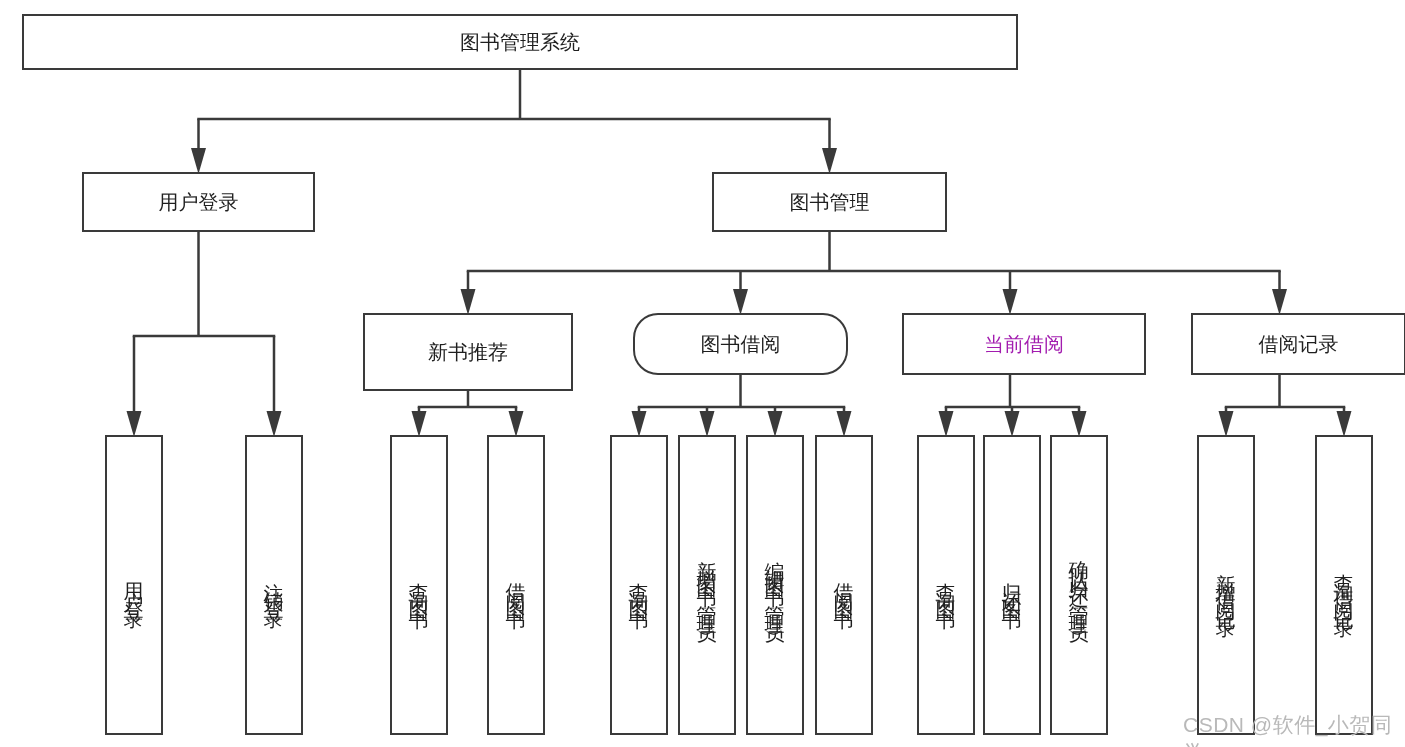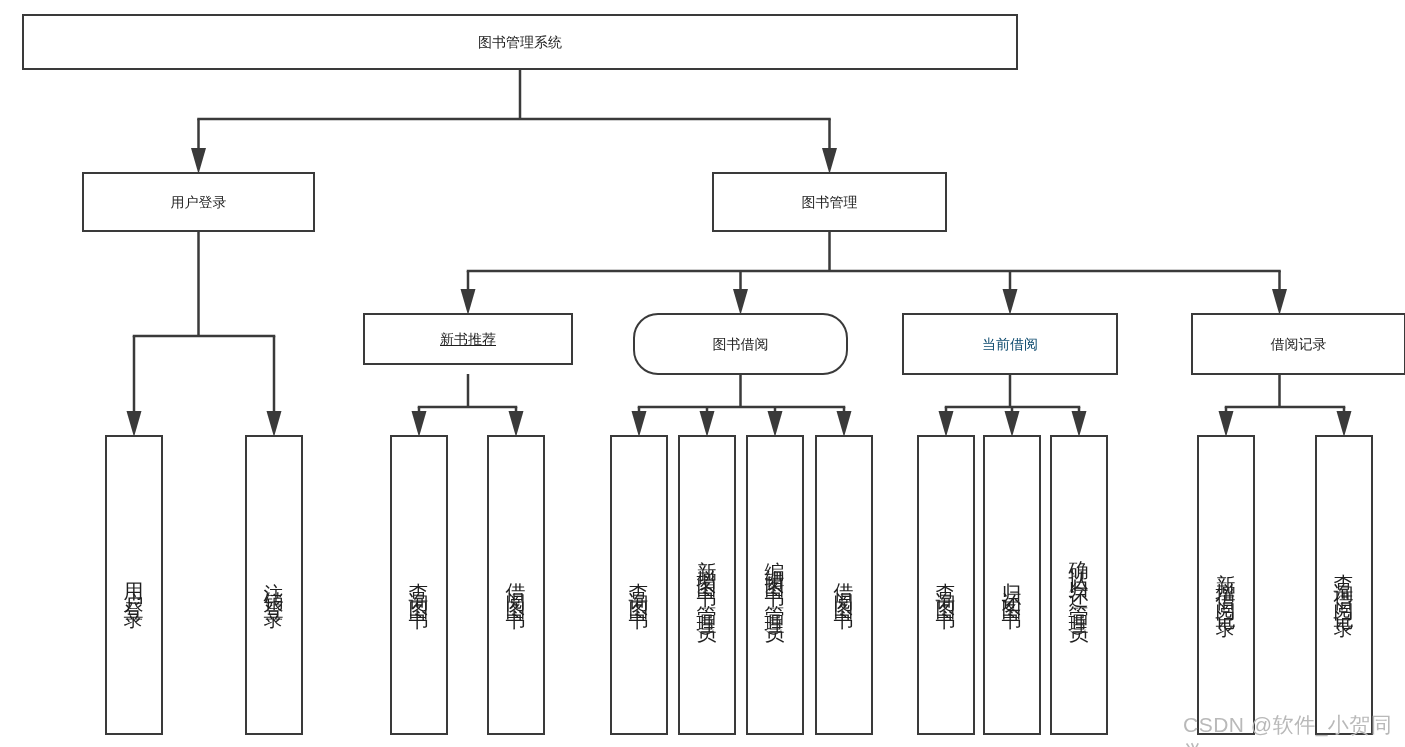--- a/index.html
+++ b/index.html
@@ -19,21 +19,21 @@
   }
   #nodes { position: absolute; left: 0; top: 0; width: 100%; height: 100%; }
   .node {
     position: absolute;
     box-sizing: border-box;
     background: #ffffff;
     border: 2.5px solid #3a3a3a;
     display: flex;
     align-items: center;
     justify-content: center;
-    font-size: 14px;
+    font-size: 20px;
     color: #1f1f1f;
     white-space: nowrap;
     line-height: 1;
   }
   .node.v {
     writing-mode: vertical-rl;
     text-orientation: mixed;
     font-size: 20px;
     letter-spacing: 9px;
     white-space: normal;
@@ -103,23 +103,23 @@
       <line x1="1224.75" y1="407" x2="1345.25" y2="407" stroke="#3a3a3a" stroke-width="2.5"></line>
       <line x1="1226" y1="407" x2="1226" y2="417" stroke="#3a3a3a" stroke-width="2.5"></line>
       <polygon points="1218.5,411 1233.5,411 1226,437" fill="#3a3a3a"></polygon>
       <line x1="1344" y1="407" x2="1344" y2="417" stroke="#3a3a3a" stroke-width="2.5"></line>
       <polygon points="1336.5,411 1351.5,411 1344,437" fill="#3a3a3a"></polygon>
     </svg>
   <div id="nodes">
       <div class="node" style="left: 22px; top: 14px; width: 996px; height: 56px; border-color: rgb(58, 58, 58); color: rgb(31, 31, 31);">图书管理系统</div>
       <div class="node" style="left: 82px; top: 172px; width: 233px; height: 60px; border-color: rgb(58, 58, 58); color: rgb(31, 31, 31);">用户登录</div>
       <div class="node" style="left: 712px; top: 172px; width: 235px; height: 60px; border-color: rgb(58, 58, 58); color: rgb(31, 31, 31);">图书管理</div>
-      <div class="node" style="left: 363px; top: 313px; width: 210px; height: 52px; border-color: rgb(58, 58, 58); color: rgb(31, 31, 31); text-decoration: underline;">新书推荐</div>
+      <div class="node" style="left: 363px; top: 313px; width: 210px; height: 78px; border-color: rgb(58, 58, 58); color: rgb(31, 31, 31);">新书推荐</div>
       <div class="node" style="left: 633px; top: 313px; width: 215px; height: 62px; border-color: rgb(58, 58, 58); color: rgb(31, 31, 31); border-radius: 25px;">图书借阅</div>
-      <div class="node" style="left: 902px; top: 313px; width: 216px; height: 62px; border-color: rgb(58, 58, 58); color: #0c4a6e;">当前借阅</div>
+      <div class="node" style="left: 902px; top: 313px; width: 244px; height: 62px; border-color: rgb(58, 58, 58); color: #a21caf;">当前借阅</div>
       <div class="node" style="left: 1191px; top: 313px; width: 215px; height: 62px; border-color: rgb(58, 58, 58); color: rgb(31, 31, 31);">借阅记录</div>
       <div class="node v" style="left: 105px; top: 435px; width: 58px; height: 300px; border-color: rgb(58, 58, 58); color: rgb(31, 31, 31);">用户登录</div>
       <div class="node v" style="left: 245px; top: 435px; width: 58px; height: 300px; border-color: rgb(58, 58, 58); color: rgb(31, 31, 31);">注销登录</div>
       <div class="node v" style="left: 390px; top: 435px; width: 58px; height: 300px; border-color: rgb(58, 58, 58); color: rgb(31, 31, 31);">查询图书</div>
       <div class="node v" style="left: 487px; top: 435px; width: 58px; height: 300px; border-color: rgb(58, 58, 58); color: rgb(31, 31, 31);">借阅图书</div>
       <div class="node v" style="left: 610px; top: 435px; width: 58px; height: 300px; border-color: rgb(58, 58, 58); color: rgb(31, 31, 31);">查询图书</div>
       <div class="node v" style="left: 678px; top: 435px; width: 58px; height: 300px; border-color: rgb(58, 58, 58); color: rgb(31, 31, 31);">新增图书（管理员）</div>
       <div class="node v" style="left: 746px; top: 435px; width: 58px; height: 300px; border-color: rgb(58, 58, 58); color: rgb(31, 31, 31);">编辑图书（管理员）</div>
       <div class="node v" style="left: 815px; top: 435px; width: 58px; height: 300px; border-color: rgb(58, 58, 58); color: rgb(31, 31, 31);">借阅图书</div>
       <div class="node v" style="left: 917px; top: 435px; width: 58px; height: 300px; border-color: rgb(58, 58, 58); color: rgb(31, 31, 31);">查询图书</div>

